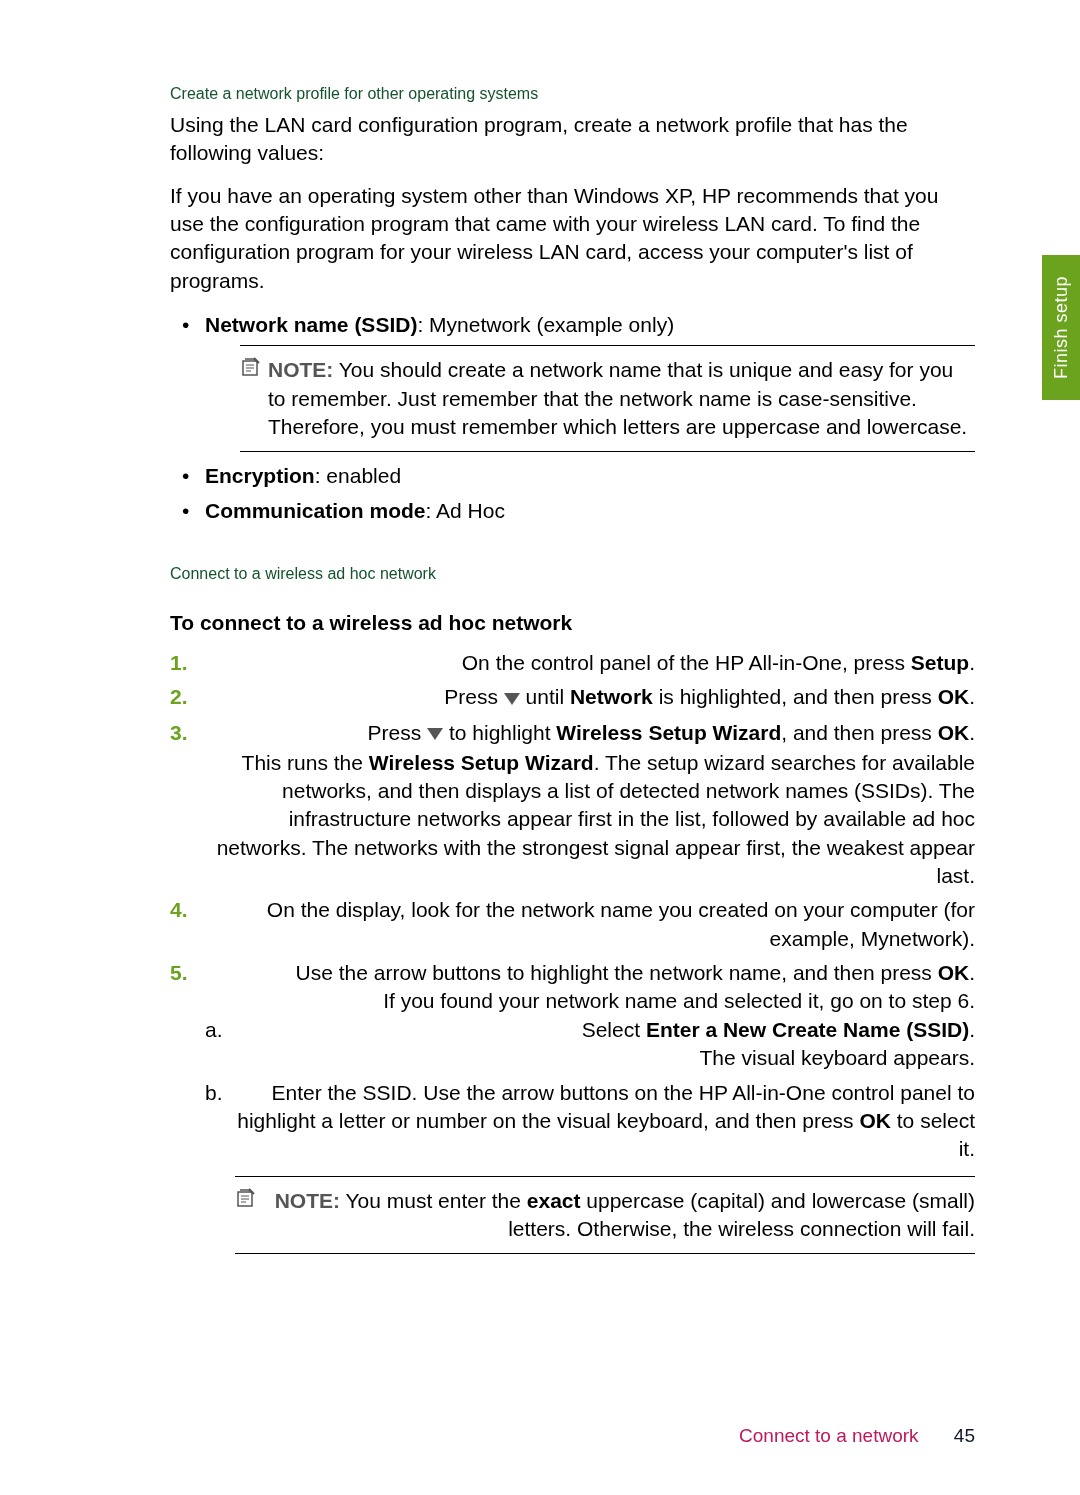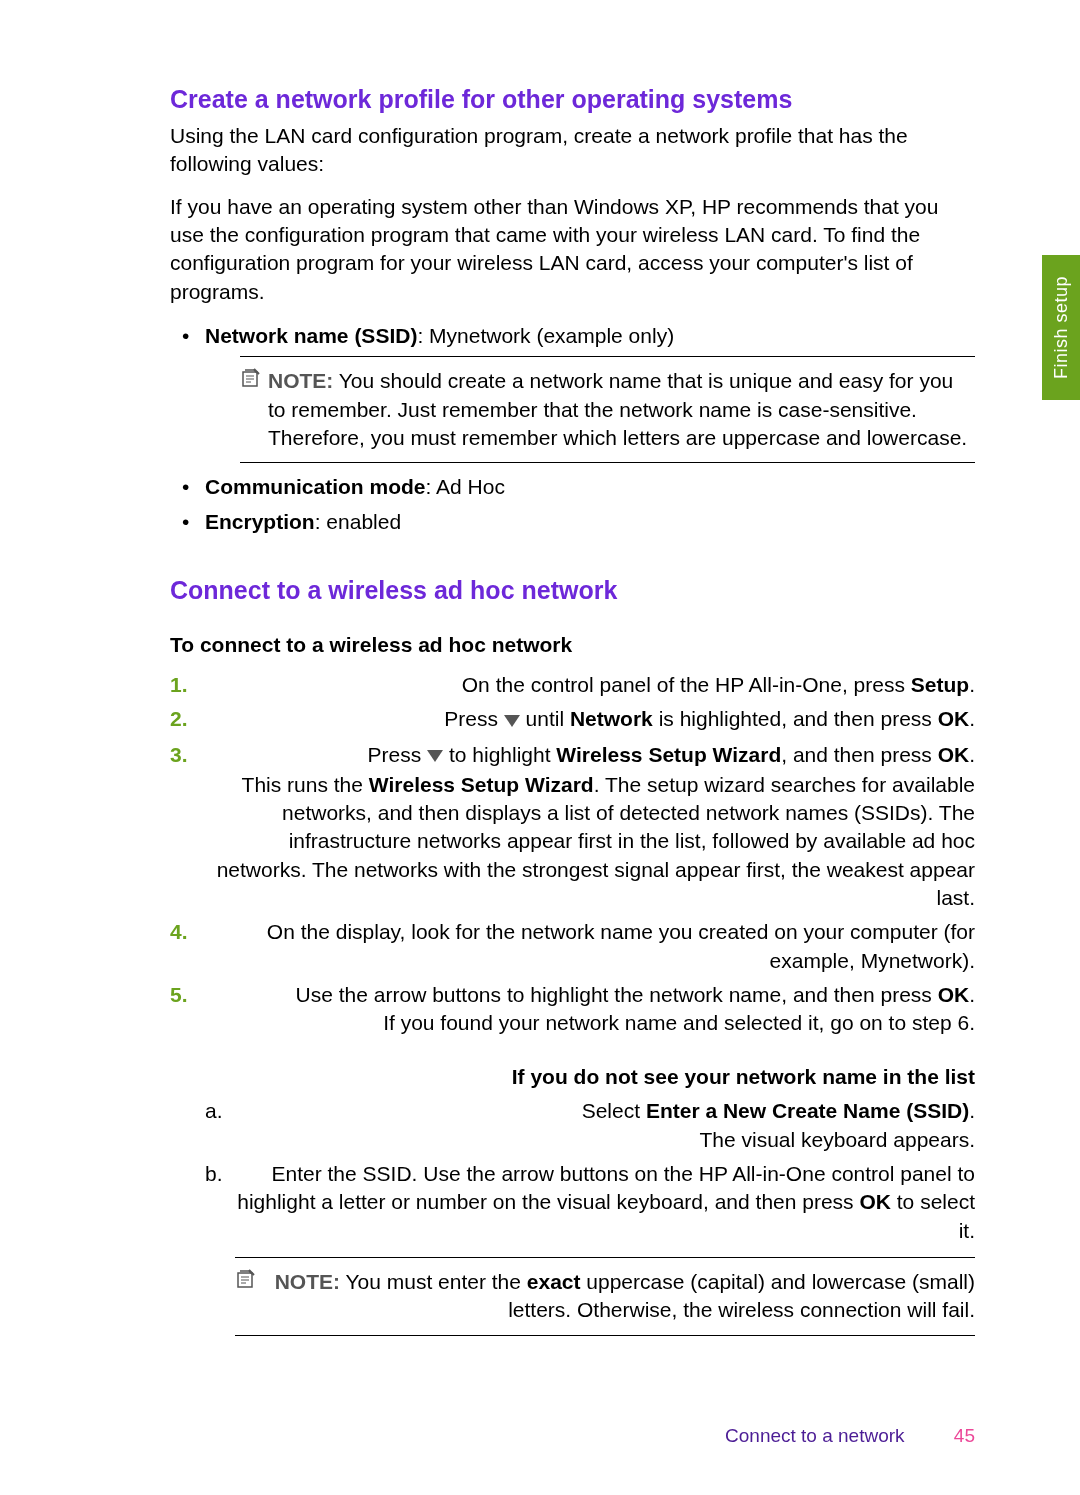--- a/index.html
+++ b/index.html
@@ -33,23 +33,23 @@
     }
     .side-tab-text {
       color: #fff;
       font-size: 18px;
       writing-mode: vertical-rl;
       transform: rotate(180deg);
       white-space: nowrap;
       letter-spacing: 0.5px;
     }
     .heading-green {
-      color: #6d28d9;
-      font-weight: bold;
-      font-size: 25px;
+      color: #14532d;
+      font-weight: normal;
+      font-size: 16px;
       margin-bottom: 8px;
     }
     .body-text {
       line-height: 1.35;
       margin-bottom: 14px;
     }
     .bullet-list {
       list-style: none;
       margin-top: 16px;
     }
@@ -146,25 +146,25 @@
       display: inline-block;
       vertical-align: middle;
     }
     .footer {
       position: absolute;
       bottom: 48px;
       right: 105px;
       font-size: 19px;
     }
     .footer-section {
-      color: #4c1d95;
+      color: #be185d;
     }
     .footer-page {
-      color: #ec4899;
-      margin-left: 44px;
+      color: #0f172a;
+      margin-left: 30px;
     }
     .note-content-wrap {
       display: flex;
       align-items: flex-start;
     }
     .note-text {
       flex: 1;
     }
   </style>
 </head>
@@ -197,24 +197,24 @@
               <path d="M14 2 L19 7" stroke="#555" stroke-width="2"></path>
             </svg>
           </span>
           <span class="note-text">
             <span class="note-label">NOTE:</span><span>  You should create a network name that is unique and easy for you to remember. Just remember that the network name is case-sensitive. Therefore, you must remember which letters are uppercase and lowercase.</span>
           </span>
         </div>
       </div>
     </li>
     <li>
+      <span class="bold">Encryption</span><span>: enabled</span>
+    </li>
+    <li>
       <span class="bold">Communication mode</span><span>: Ad Hoc</span>
-    </li>
-    <li>
-      <span class="bold">Encryption</span><span>: enabled</span>
     </li>
   </ul>
 
   <h3 class="heading-green section-gap">Connect to a wireless ad hoc network</h3>
 
 
   <p class="subheading-bold">To connect to a wireless ad hoc network</p>
 
   <ol class="numbered-list">
     <li>
@@ -233,21 +233,20 @@
       <span>This runs the </span><span class="bold">Wireless Setup Wizard</span><span>. The setup wizard searches for available networks, and then displays a list of detected network names (SSIDs). The infrastructure networks appear first in the list, followed by available ad hoc networks. The networks with the strongest signal appear first, the weakest appear last.</span>
     </li>
     <li>
       <span>On the display, look for the network name you created on your computer (for example, Mynetwork).</span>
     </li>
     <li>
       <span>Use the arrow buttons to highlight the network name, and then press </span><span class="bold">OK</span><span>.</span>
       <br>
       <span>If you found your network name and selected it, go on to step 6.</span>
 
-      <p class="nested-heading">If you do not see your network name in the list</p>
       <ol class="alpha-list">
         <li>
           <span>Select </span><span class="bold">Enter a New Create Name (SSID)</span><span>.</span>
           <br>
           <span>The visual keyboard appears.</span>
         </li>
         <li>
           <span>Enter the SSID. Use the arrow buttons on the HP All-in-One control panel to highlight a letter or number on the visual keyboard, and then press </span><span class="bold">OK</span><span> to select it.</span>
           <div class="note-box-nested">
             <div class="note-content-wrap">

